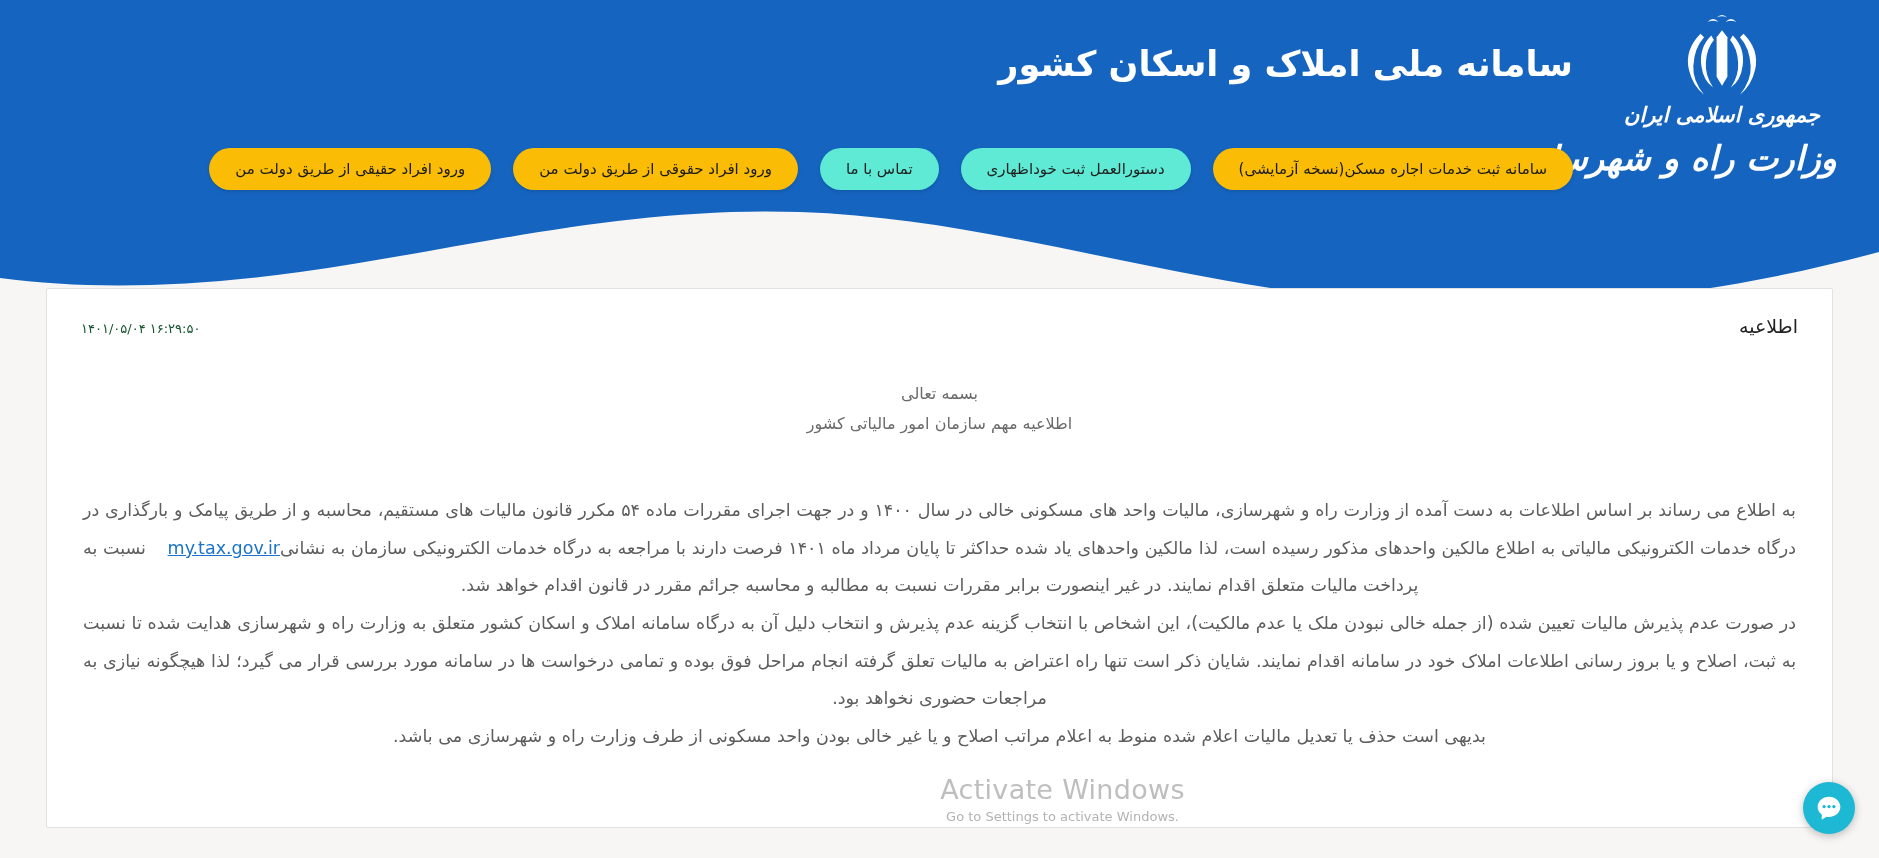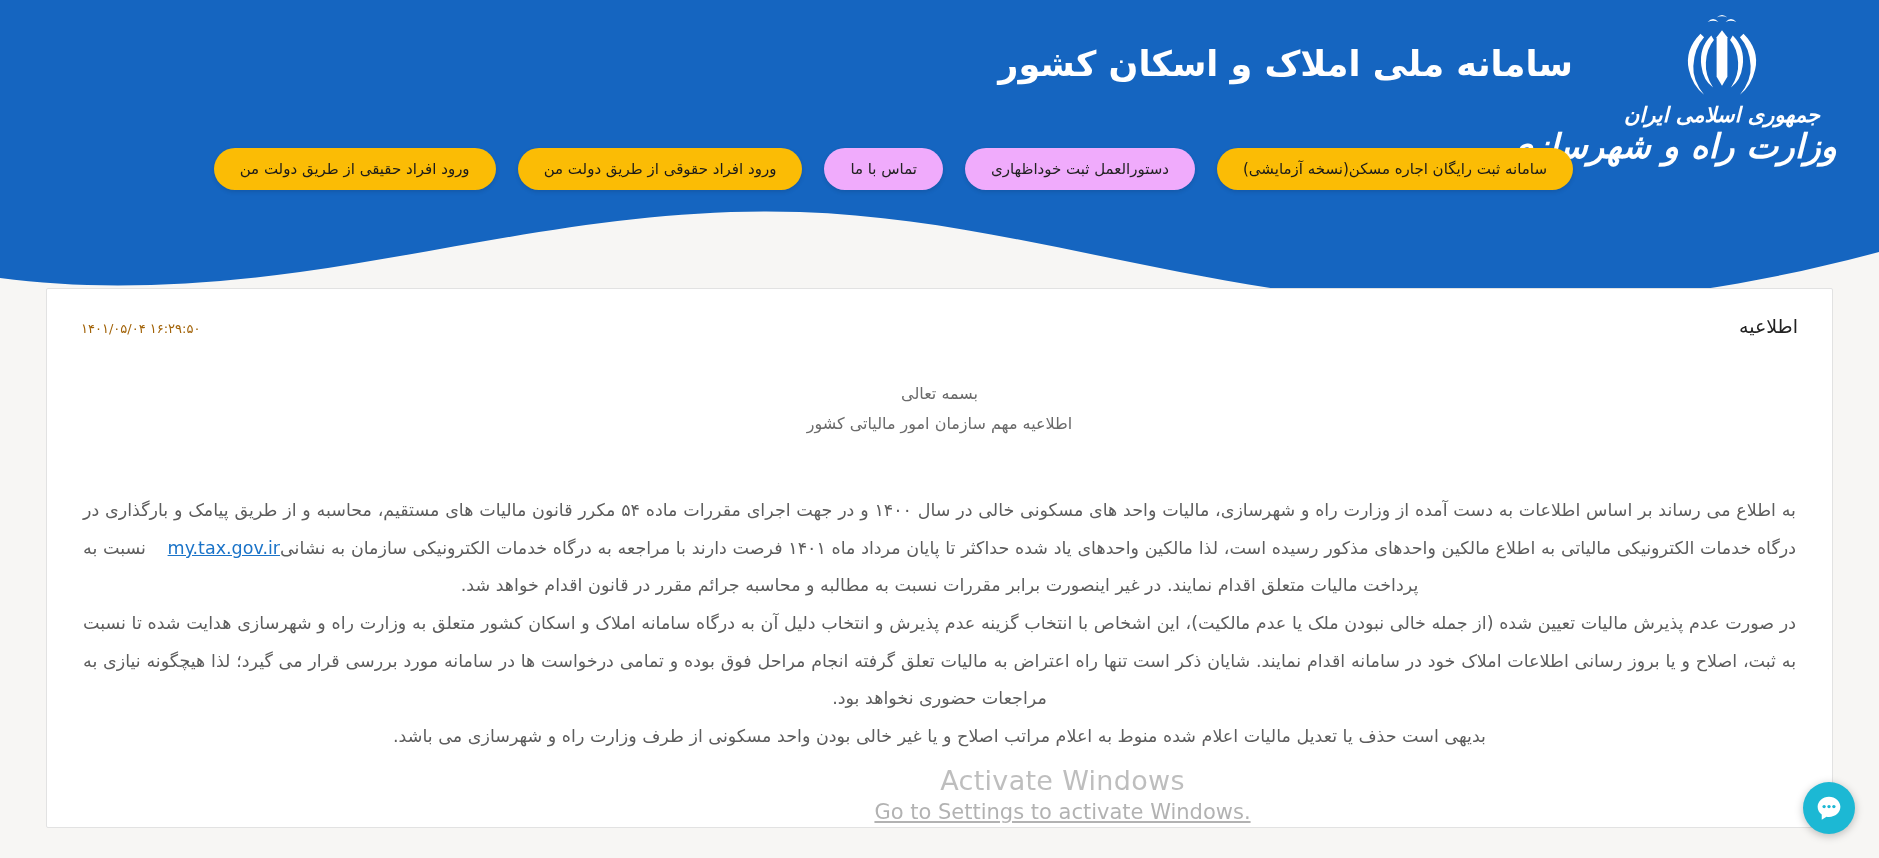--- a/index.html
+++ b/index.html
@@ -61,21 +61,21 @@
     width: 92px;
     height: 86px;
   }
 
   .logo-line1 {
     font-family: "DejaVu Serif", "Liberation Serif", serif;
     font-size: 21px;
     font-weight: 700;
     font-style: italic;
     letter-spacing: 0.5px;
-    margin-bottom: 4px;
+    margin-bottom: 16px;
     white-space: nowrap;
   }
 
   .logo-line2 {
     font-family: "DejaVu Serif", "Liberation Serif", serif;
     font-size: 34px;
     font-weight: 700;
     font-style: italic;
     white-space: nowrap;
   }
@@ -117,21 +117,21 @@
     font-size: 15px;
     font-weight: 400;
     white-space: nowrap;
     cursor: pointer;
     box-shadow: 0 2px 4px rgba(0,0,0,0.12);
     line-height: 1;
     text-align: right;
   }
 
   .nav-btn.yellow { background: #fbbc05; color: #1a1a1a; }
-  .nav-btn.white  { background: #f0abfc; color: #222222; }
+  .nav-btn.white  { background: #5eead4; color: #222222; }
 
   
   .content-wrap {
     position: relative;
     width: 1879px;
     padding: 0 46px;
     margin-top: -12px;
   }
 
   .notice-card {
@@ -155,21 +155,21 @@
     font-size: 19px;
     font-weight: 400;
     color: #222222;
   }
 
   .notice-date {
     position: absolute;
     top: 6px;
     left: 4px;
     font-size: 13px;
-    color: #a16207;
+    color: #14532d;
     direction: rtl;
     unicode-bidi: plaintext;
   }
 
   .notice-body {
     margin-top: 20px;
     color: #5d5d5d;
     font-size: 17.5px;
     line-height: 2.15;
   }
@@ -212,24 +212,23 @@
     font-family: "DejaVu Sans", "Liberation Sans", sans-serif;
   }
   .activate-wm .wm-1 {
     font-size: 27px;
     font-weight: 400;
     letter-spacing: 0.3px;
     color: rgba(125,125,125,0.5);
     line-height: 1.1;
   }
   .activate-wm .wm-2 {
-    font-size: 21px;
+    font-size: 13px;
     color: rgba(130,130,130,0.62);
     margin-top: 4px;
-    text-decoration: underline;
   }
 
   
   .chat-fab {
     position: absolute;
     right: 24px;
     bottom: 24px;
     width: 52px;
     height: 52px;
     border-radius: 50%;
@@ -274,21 +273,21 @@
 
         <path d="M74 22 Q92 40 87 62 Q83 80 70 90 Q83 74 82 58 Q81 38 70 26 Z"></path>
       </svg>
       <div class="logo-line1">جمهوری اسلامی ایران</div>
       <div class="logo-line2">وزارت راه و شهرسازی</div>
     </div>
 
     <h1 class="site-title">سامانه ملی املاک و اسکان کشور</h1>
 
     <nav class="nav-row">
-      <button class="nav-btn yellow">سامانه ثبت رایگان اجاره مسکن(نسخه آزمایشی)</button>
+      <button class="nav-btn yellow">سامانه ثبت خدمات اجاره مسکن(نسخه آزمایشی)</button>
       <button class="nav-btn white">دستورالعمل ثبت خوداظهاری</button>
       <button class="nav-btn white">تماس با ما</button>
       <button class="nav-btn yellow">ورود افراد حقوقی از طریق دولت من</button>
       <button class="nav-btn yellow">ورود افراد حقیقی از طریق دولت من</button>
     </nav>
 
   </div>
 </header>
 
 <main class="content-wrap">

